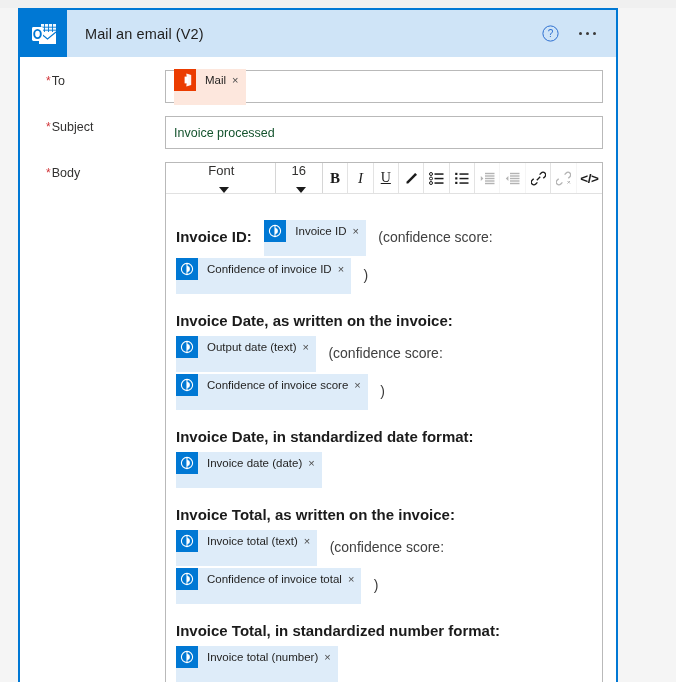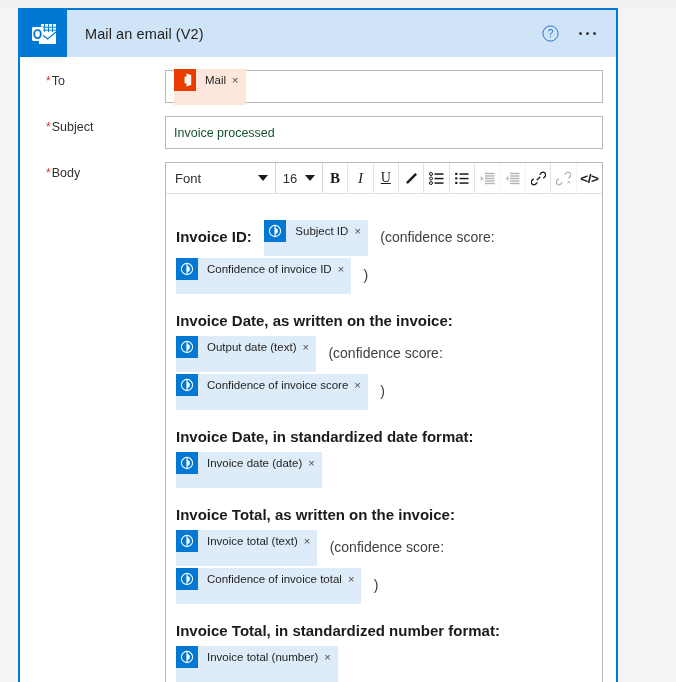--- a/index.html
+++ b/index.html
@@ -195,20 +195,21 @@
   .tb-select {
     display: flex;
     align-items: center;
     justify-content: space-between;
     border-right: 1px solid #d6d6d6;
     padding: 0 7px 0 9px;
     font-size: 13px;
     color: #323130;
     cursor: pointer;
     user-select: none;
+    flex-direction: column;
   }
   .tb-select.font { width: 112px; }
   .tb-select.size { width: 48px; padding-left: 7px; }
   .caret {
     width: 0; height: 0;
     border-left: 5px solid transparent;
     border-right: 5px solid transparent;
     border-top: 6px solid #1b1b1b;
     margin-left: 5px;
   }
@@ -433,21 +434,21 @@
                 <div class="rt-line">
                   <span class="rt-heading">Invoice ID:</span>
                   <span class="token aib" style="margin-left:8px;">
                     <span class="token-icon">
                       <svg width="14" height="14" viewBox="0 0 14 14" xmlns="http://www.w3.org/2000/svg">
                         <circle cx="7" cy="7" r="5.6" fill="none" stroke="#ffffff" stroke-width="1.1"></circle>
                         <line x1="7" y1="1.4" x2="7" y2="12.6" stroke="#ffffff" stroke-width="1.1"></line>
                         <path d="M7 4.1 A2.9 2.9 0 0 1 7 9.9 Z" fill="#ffffff"></path>
                       </svg>
                     </span>
-                    <span class="token-label">Subject ID</span>
+                    <span class="token-label">Invoice ID</span>
                     <span class="token-x">×</span>
                   </span>
                   <span class="rt-paren">(confidence score:</span>
                 </div>
                 <div class="rt-line">
                   <span class="token aib">
                     <span class="token-icon">
                       <svg width="14" height="14" viewBox="0 0 14 14" xmlns="http://www.w3.org/2000/svg">
                         <circle cx="7" cy="7" r="5.6" fill="none" stroke="#ffffff" stroke-width="1.1"></circle>
                         <line x1="7" y1="1.4" x2="7" y2="12.6" stroke="#ffffff" stroke-width="1.1"></line>

